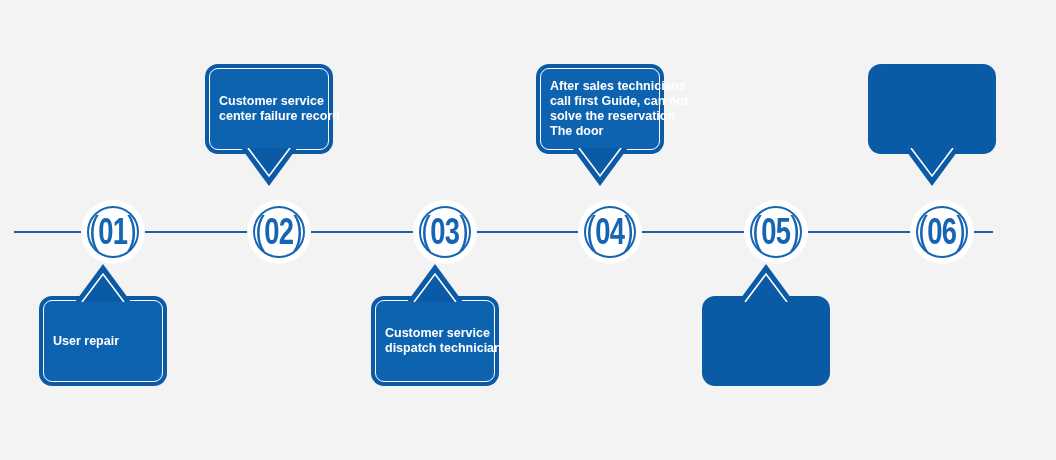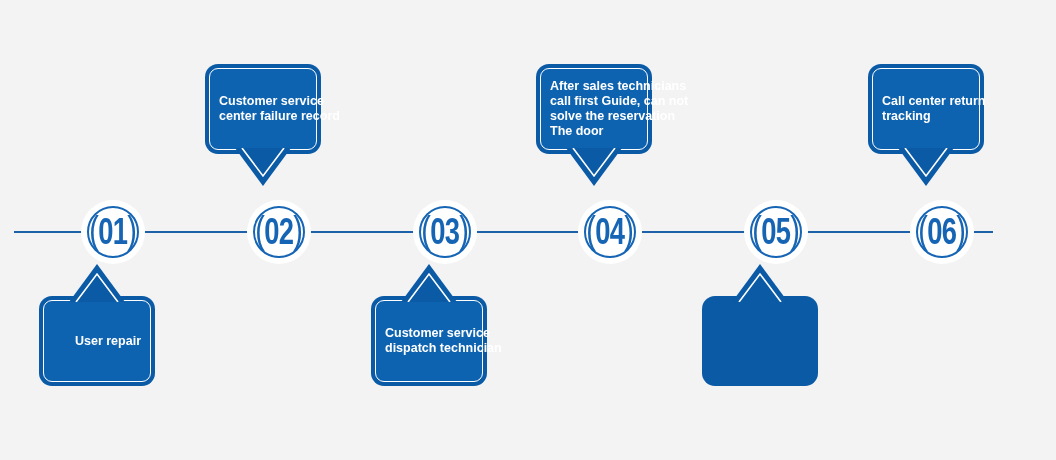--- a/index.html
+++ b/index.html
@@ -56,21 +56,21 @@
   .node-label .paren {
     font-weight: 400;
     font-size: 38px;
     position: relative;
     top: -2px;
   }
 
   
   .bubble {
     position: absolute;
-    width: 116px; height: 90px;
+    width: 128px; height: 90px;
     margin-left: -74px;
     background: var(--bubble_edge, #0a5aa6);
     border-radius: 13px;
     z-index: 1;
   }
   .bubble-inner {
     position: absolute;
     inset: 4px;
     border: 1.5px solid #ffffff;
     border-radius: 9px;
@@ -82,21 +82,21 @@
   .bubble-text {
     width: 100%;
     padding: 0 9px;
     color: var(--bubble_text, #ffffff);
     font-size: 12.5px;
     line-height: 15px;
     font-weight: 700;
     white-space: pre;
     text-align: left;
   }
-  .bubble.centered .bubble-text { text-align: right; }
+  .bubble.centered .bubble-text { text-align: left; }
 
   .bubble.above { top: 64px; }
   .bubble.below { top: 296px; }
 
   .tail {
     position: absolute;
     left: 50%;
     margin-left: -28px;
     width: 56px; height: 40px;
     z-index: 3;
@@ -179,24 +179,20 @@
     <div class="bubble below">
       <svg class="tail" viewBox="0 0 56 40">
         <polygon class="tri" points="28,2 0,40 56,40"></polygon>
         <path class="chevron" d="M7,40 L28,12 L49,40"></path>
       </svg>
     </div>
   </div>
 
   <div class="step s6">
     <div class="bubble above">
-      <div class="bubble-inner">
-        <div class="bubble-text">Call center return
-tracking</div>
-      </div>
       <svg class="tail" viewBox="0 0 56 40">
         <polygon class="tri" points="0,0 56,0 28,38"></polygon>
         <path class="chevron" d="M7,0 L28,28 L49,0"></path>
       </svg>
     </div>
   </div>
 
   <div class="step s1 node-row">
     <div class="node">
       <div class="ring">

